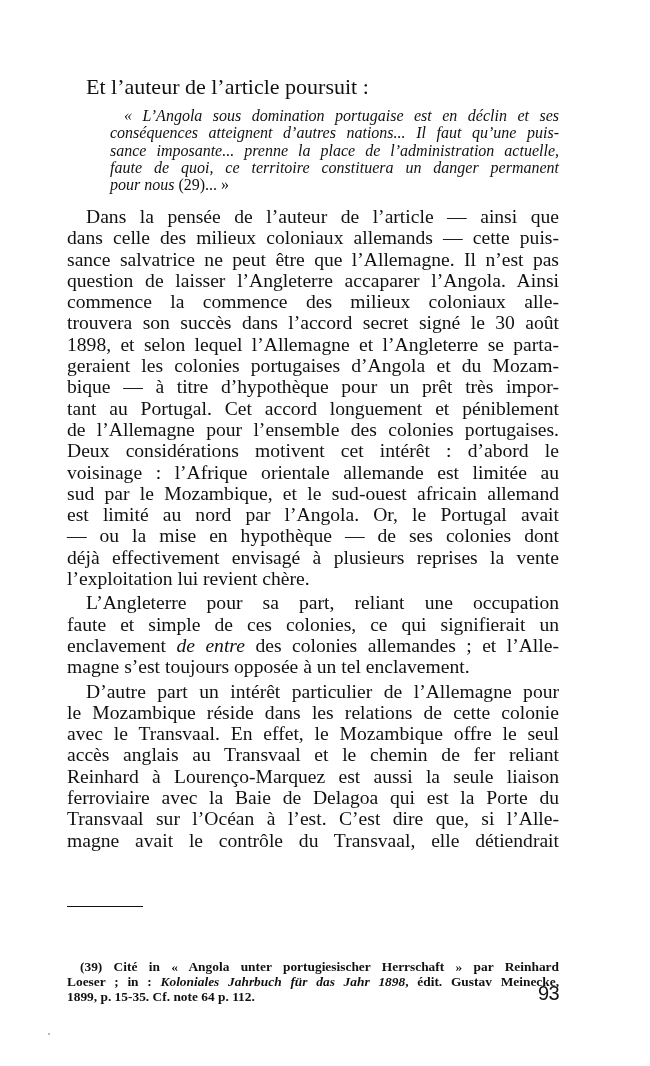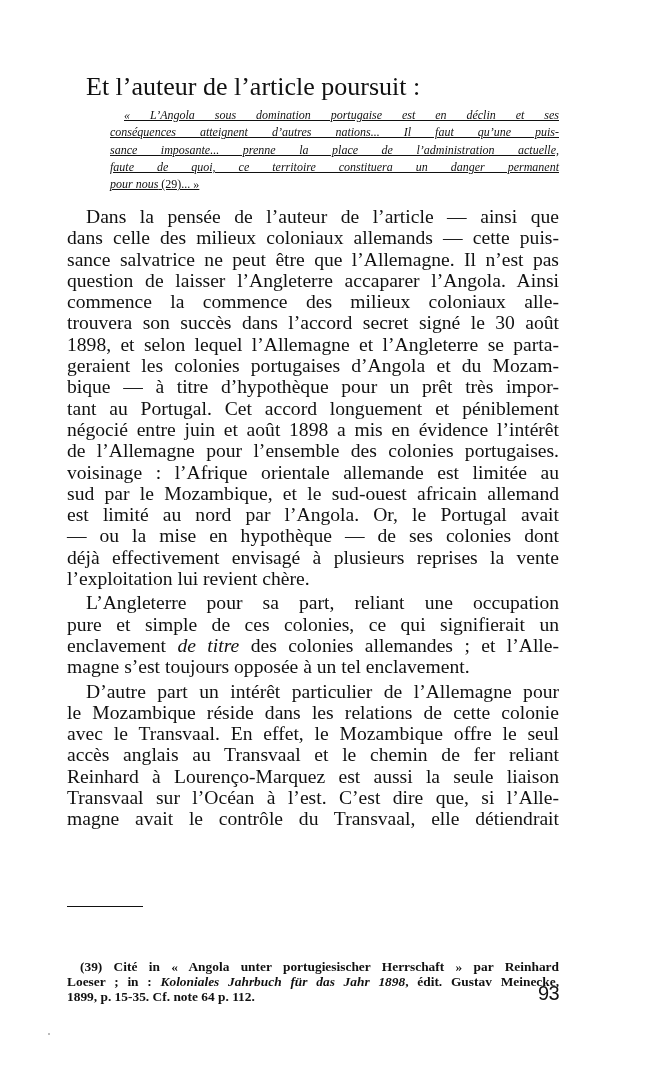--- a/index.html
+++ b/index.html
@@ -32,34 +32,33 @@
       text-align-last: left;
     }
     .line.indent {
       padding-left: 19px;
     }
     
     .intro {
       position: absolute;
       left: 86px;
       top: 76px;
-      font-size: 26px;
+      font-size: 22px;
       line-height: 22px;
       white-space: nowrap;
     }
     
     .quote {
       position: absolute;
       left: 110px;
       top: 107px;
       width: 449px;
-      font-size: 12px;
+      font-size: 16px;
       line-height: 17.3px;
       font-style: italic;
-      text-decoration: underline;
     }
     .quote .line.indent { padding-left: 14px; }
     .quote .upright { font-style: normal; }
     
     .body-text {
       position: absolute;
       left: 67px;
       top: 206px;
       width: 492px;
       font-size: 19.6px;
@@ -125,43 +124,44 @@
       <span class="line indent">Dans la pensée de l’auteur de l’article — ainsi que</span>
       <span class="line">dans celle des milieux coloniaux allemands — cette puis-</span>
       <span class="line">sance salvatrice ne peut être que l’Allemagne. Il n’est pas</span>
       <span class="line">question de laisser l’Angleterre accaparer l’Angola. Ainsi</span>
       <span class="line">commence la commence des milieux coloniaux alle-</span>
       <span class="line">trouvera son succès dans l’accord secret signé le 30 août</span>
       <span class="line">1898, et selon lequel l’Allemagne et l’Angleterre se parta-</span>
       <span class="line">geraient les colonies portugaises d’Angola et du Mozam-</span>
       <span class="line">bique — à titre d’hypothèque pour un prêt très impor-</span>
       <span class="line">tant au Portugal. Cet accord longuement et péniblement</span>
-      <span class="line">négocié entre juin et août 1898 a mis en évidence l’intérêt</span>
       <span class="line">de l’Allemagne pour l’ensemble des colonies portugaises.</span>
+      <span class="line">Deux considérations motivent cet intérêt : d’abord le</span>
       <span class="line">voisinage : l’Afrique orientale allemande est limitée au</span>
       <span class="line">sud par le Mozambique, et le sud-ouest africain allemand</span>
       <span class="line">est limité au nord par l’Angola. Or, le Portugal avait</span>
       <span class="line">— ou la mise en hypothèque — de ses colonies dont</span>
       <span class="line">déjà effectivement envisagé à plusieurs reprises la vente</span>
       <span class="line last">l’exploitation lui revient chère.</span>
     </div>
 
     <div class="para">
       <span class="line indent">L’Angleterre pour sa part, reliant une occupation</span>
-      <span class="line">pure et simple de ces colonies, ce qui signifierait un</span>
-      <span class="line"><span>enclavement </span><span class="it">de titre</span><span> des colonies allemandes ; et l’Alle-</span></span>
+      <span class="line">faute et simple de ces colonies, ce qui signifierait un</span>
+      <span class="line"><span>enclavement </span><span class="it">de entre</span><span> des colonies allemandes ; et l’Alle-</span></span>
       <span class="line last">magne s’est toujours opposée à un tel enclavement.</span>
     </div>
 
     <div class="para">
       <span class="line indent">D’autre part un intérêt particulier de l’Allemagne pour</span>
       <span class="line">le Mozambique réside dans les relations de cette colonie</span>
       <span class="line">avec le Transvaal. En effet, le Mozambique offre le seul</span>
       <span class="line">accès anglais au Transvaal et le chemin de fer reliant</span>
       <span class="line">Reinhard à Lourenço-Marquez est aussi la seule liaison</span>
+      <span class="line">ferroviaire avec la Baie de Delagoa qui est la Porte du</span>
       <span class="line">Transvaal sur l’Océan à l’est. C’est dire que, si l’Alle-</span>
       <span class="line">magne avait le contrôle du Transvaal, elle détiendrait</span>
     </div>
   </div>
 
   <div class="fn-rule"></div>
 
   <div class="footnote">
     <span class="line indent">(39) Cité in « Angola unter portugiesischer Herrschaft » par Reinhard</span>
     <span class="line"><span>Loeser ; in : </span><span class="it">Koloniales Jahrbuch für das Jahr 1898</span><span>, édit. Gustav Meinecke,</span></span>

